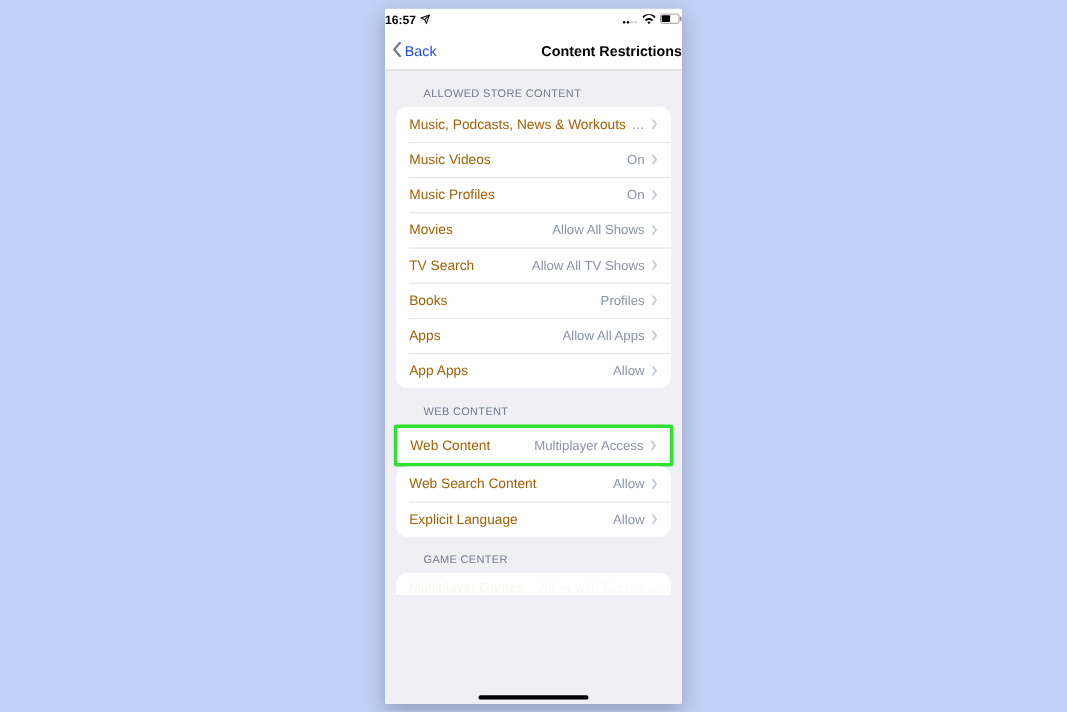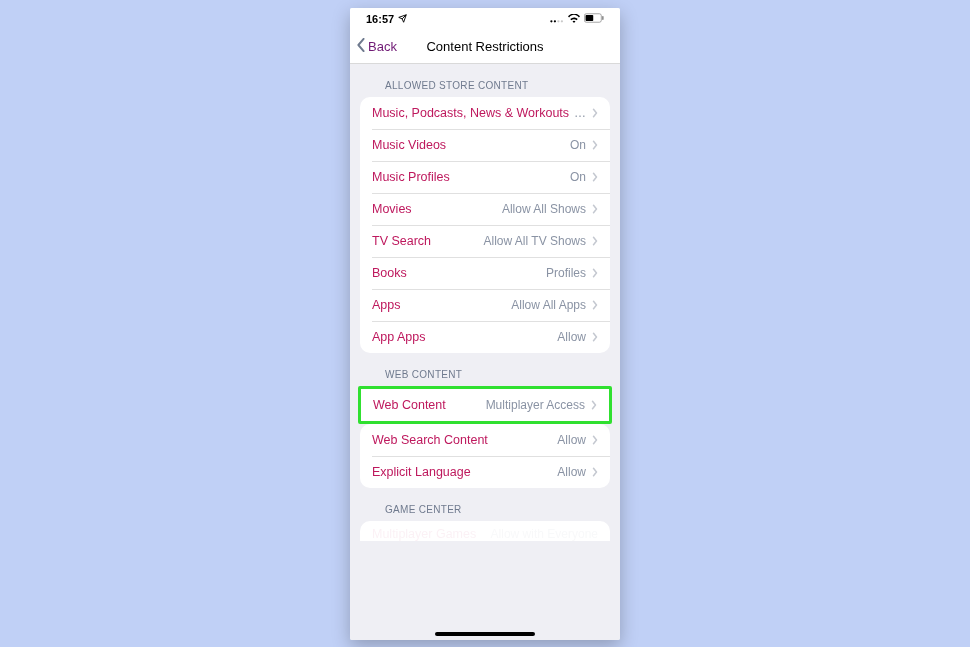--- a/index.html
+++ b/index.html
@@ -24,47 +24,47 @@
     display: flex;
     flex-direction: column;
   }
   
   .status-bar {
     height: 22px;
     background: #fff;
     display: flex;
     align-items: center;
     justify-content: space-between;
-    padding: 0 16px;
+    padding: 0 0;
     font-size: 11px;
     font-weight: 600;
   }
   .status-left { display: flex; align-items: center; gap: 4px; }
   .status-right { display: flex; align-items: center; gap: 4px; }
   .nav {
     height: 34px;
     background: #fff;
     border-bottom: 0.5px solid rgba(0,0,0,0.15);
     position: relative;
     display: flex;
     align-items: center;
   }
   .back-btn {
     position: absolute;
     left: 6px;
     display: flex;
     align-items: center;
-    color: #701a75;
+    color: #1d4ed8;
     font-size: 13px;
     gap: 2px;
   }
   .nav-title {
     width: 100%;
-    text-align: center;
-    font-weight: 400;
+    text-align: right;
+    font-weight: 700;
     font-size: 13px;
   }
   .content {
     flex: 1;
     overflow: hidden;
     background: #efeff4;
   }
   .section-header {
     font-size: 10px;
     letter-spacing: 0.3px;
@@ -87,21 +87,21 @@
     font-size: 12.5px;
     position: relative;
   }
   .row + .row::before {
     content: "";
     position: absolute;
     left: 12px; right: 0; top: 0;
     height: 0.5px;
     background: rgba(0,0,0,0.12);
   }
-  .row-label { color: #be185d; }
+  .row-label { color: #a16207; }
   .row-right {
     display: flex;
     align-items: center;
     gap: 6px;
     color: #8a93a4;
     font-size: 12px;
   }
   .chevron {
     width: 6px; height: 10px;
     flex: 0 0 auto;

